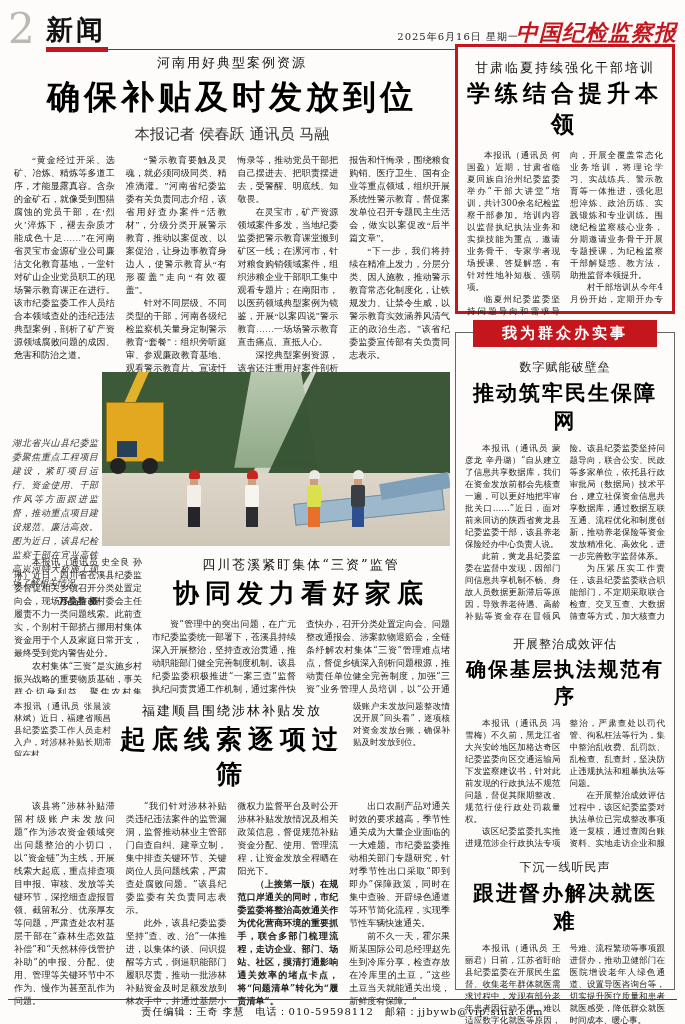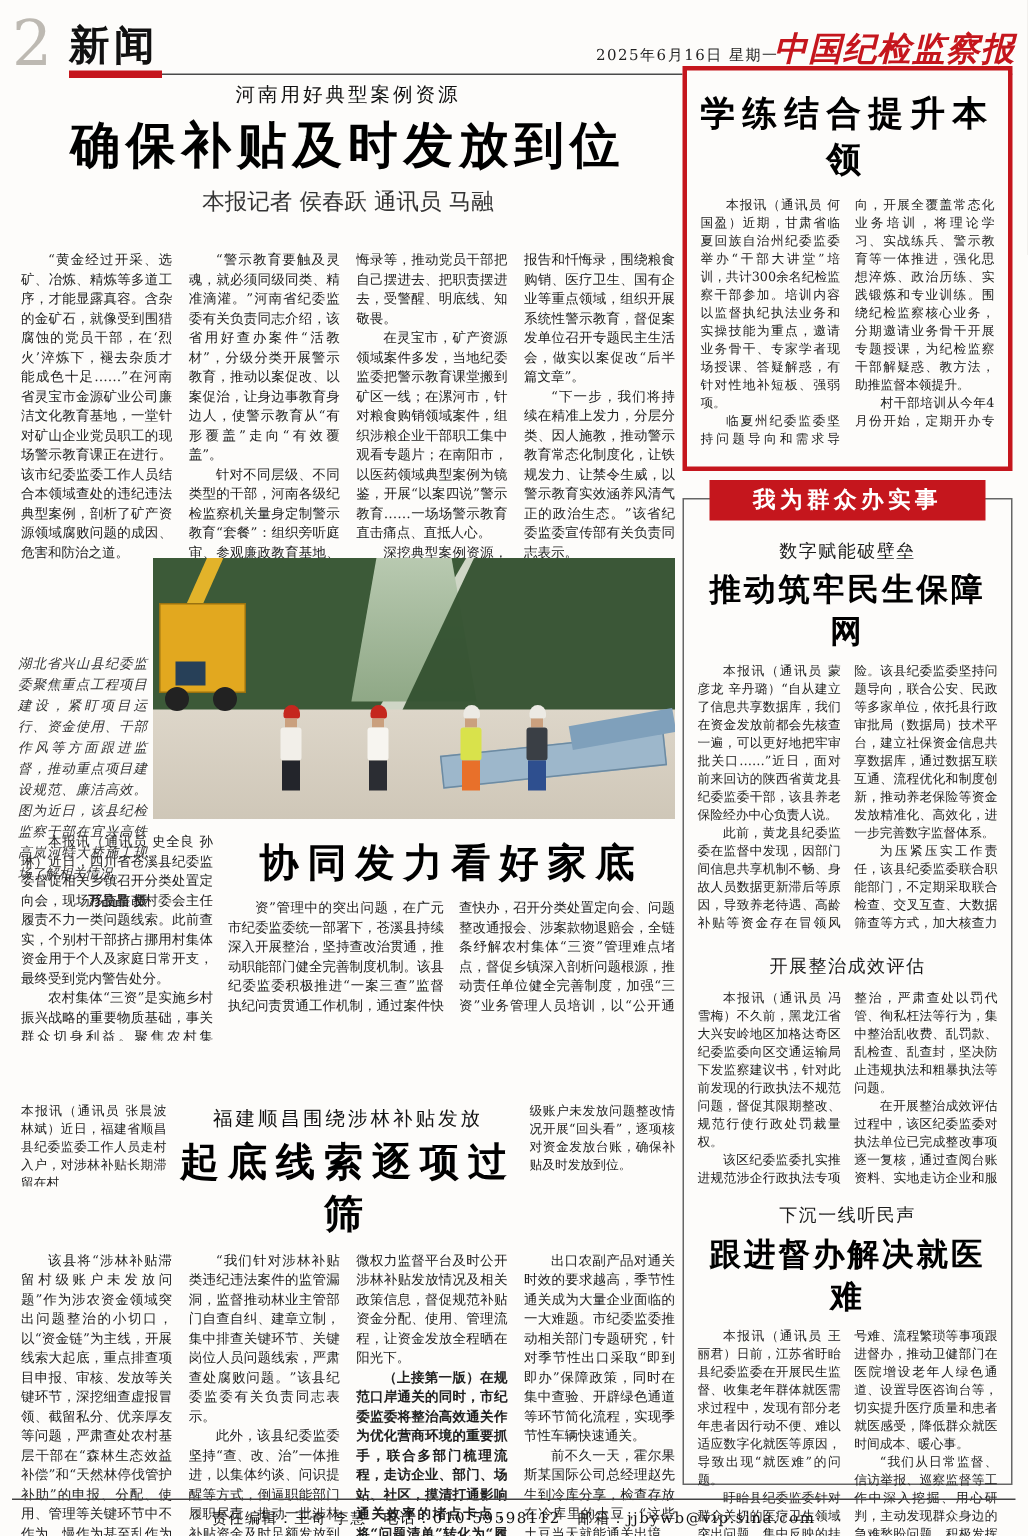--- a/index.html
+++ b/index.html
@@ -18,21 +18,21 @@
   .masthead { position:absolute; right:8px; top:18px; font-size:22px; font-weight:bold; font-style:italic; color:#c5161d; letter-spacing:1px; }
   
   .kicker { text-align:center; font-size:13px; letter-spacing:2px; color:#111; }
   .byline { text-align:center; font-size:15px; color:#333; margin-top:5px; }
   .bodytext { text-align:justify; font-size:9px; line-height:13px; color:#222; overflow:hidden; }
   .bodytext p { text-indent:2em; margin:0; }
   .small { font-size:8.5px; line-height:12px; }
   
   .lead { position:absolute; left:14px; top:54px; width:436px; }
   .lead-headline { text-align:center; font-size:33px; font-weight:bold; letter-spacing:4px; margin-top:3px; color:#000; }
-  .lead-body { margin-top:24px; column-count:4; column-gap:11px; height:238px; }
+  .lead-body { margin-top:10px; column-count:4; column-gap:11px; height:238px;font-family:Liberation Serif, serif; }
   
   .redbox { position:absolute; left:455px; top:44px; width:220px; height:270px; border:3px solid #c5161d; background:#fdfcfa; padding:12px 9px 8px; }
   .redbox-headline { text-align:center; font-size:23px; font-weight:bold; letter-spacing:5px; margin-top:1px; color:#000; }
   .redbox-body { margin-top:9px; column-count:2; column-gap:10px; height:170px; }
   
   .photo-caption { position:absolute; left:12px; top:436px; width:86px; font-size:9px; line-height:14px; font-style:italic; text-align:justify; color:#333; }
   .photo-caption .credit { display:block; text-align:right; font-weight:bold; font-style:normal; margin-top:4px; }
   .photo { position:absolute; left:102px; top:372px; width:348px; height:174px; background:#cfd6c6; overflow:hidden; }
   .mtn { position:absolute; background:#3c5a38; }
   .mtn.m1 { left:0; top:0; width:60%; height:62%; clip-path:polygon(0 0,100% 0,70% 100%,0 100%); }
@@ -50,21 +50,21 @@
   .head { width:8px; height:6px; background:#caa07e; margin:0 auto; }
   .torso { width:14px; height:22px; margin:0 auto; border-radius:2px; }
   .legs { width:12px; height:20px; margin:0 auto; }
   
   .sanzi { position:absolute; left:14px; top:556px; width:436px; display:flex; gap:10px;justify-content:flex-end; }
   .sanzi-left { width:128px; height:138px; }
   .sanzi-right { flex:1; }
   .mid-headline { text-align:center; font-size:26px; font-weight:bold; letter-spacing:6px; margin-top:2px; color:#000; }
   .sanzi-body { margin-top:7px; column-count:2; column-gap:10px; height:82px; }
   .qidi { position:absolute; left:14px; top:700px; width:436px; }
-  .qidi-head { display:flex; gap:9px;margin-top:35px; }
+  .qidi-head { display:flex; gap:9px; }
   .qidi-side { width:97px; height:56px; }
   .qidi-center { flex:1; padding-top:2px; }
   .qidi-body { margin-top:8px; column-count:4; column-gap:11px; height:232px; }
   .continued { font-weight:bold; }
   
   .rightcol { position:absolute; left:455px; top:332px; width:220px; height:658px; border:1px solid #666; background:#fdfcfa; padding:24px 9px 6px; }
   .banner { position:absolute; left:50%; top:-13px; transform:translateX(-50%); width:184px; height:27px; background:#c5161d; color:#fff; font-size:15px; font-weight:bold; letter-spacing:3px; text-align:center; line-height:27px; }
   .r-art { margin-bottom:10px; }
   .r-headline { text-align:center; font-size:21px; font-weight:bold; letter-spacing:2px; margin-top:3px; color:#000; }
   .r-kicker { text-align:center; font-size:12px; letter-spacing:1px; margin-top:2px; }
@@ -94,20 +94,21 @@
         <p>“黄金经过开采、选矿、冶炼、精炼等多道工序，才能显露真容。含杂的金矿石，就像受到围猎腐蚀的党员干部，在‘烈火’淬炼下，褪去杂质才能成色十足……”在河南省灵宝市金源矿业公司廉洁文化教育基地，一堂针对矿山企业党员职工的现场警示教育课正在进行。该市纪委监委工作人员结合本领域查处的违纪违法典型案例，剖析了矿产资源领域腐败问题的成因、危害和防治之道。</p>
         <p>“警示教育要触及灵魂，就必须同级同类、精准滴灌。”河南省纪委监委有关负责同志介绍，该省用好查办案件“活教材”，分级分类开展警示教育，推动以案促改、以案促治，让身边事教育身边人，使警示教育从“有形覆盖”走向“有效覆盖”。</p>
         <p>针对不同层级、不同类型的干部，河南各级纪检监察机关量身定制警示教育“套餐”：组织旁听庭审、参观廉政教育基地、观看警示教育片、宣读忏悔录等，推动党员干部把自己摆进去、把职责摆进去，受警醒、明底线、知敬畏。</p>
         <p>在灵宝市，矿产资源领域案件多发，当地纪委监委把警示教育课堂搬到矿区一线；在漯河市，针对粮食购销领域案件，组织涉粮企业干部职工集中观看专题片；在南阳市，以医药领域典型案例为镜鉴，开展“以案四说”警示教育……一场场警示教育直击痛点、直抵人心。</p>
         <p>深挖典型案例资源，该省还注重用好案件剖析报告和忏悔录，围绕粮食购销、医疗卫生、国有企业等重点领域，组织开展系统性警示教育，督促案发单位召开专题民主生活会，做实以案促改“后半篇文章”。</p>
         <p>“下一步，我们将持续在精准上发力，分层分类、因人施教，推动警示教育常态化制度化，让铁规发力、让禁令生威，以警示教育实效涵养风清气正的政治生态。”该省纪委监委宣传部有关负责同志表示。</p>
       </div>
   </div>
 
   <div class="redbox">
+    <div class="kicker">甘肃临夏持续强化干部培训</div>
     <div class="redbox-headline">学练结合提升本领</div>
     <div class="redbox-body bodytext small">
         <p>本报讯（通讯员 何国盈）近期，甘肃省临夏回族自治州纪委监委举办“干部大讲堂”培训，共计300余名纪检监察干部参加。培训内容以监督执纪执法业务和实操技能为重点，邀请业务骨干、专家学者现场授课、答疑解惑，有针对性地补短板、强弱项。</p>
         <p>临夏州纪委监委坚持问题导向和需求导向，开展全覆盖常态化业务培训，将理论学习、实战练兵、警示教育等一体推进，强化思想淬炼、政治历练、实践锻炼和专业训练。围绕纪检监察核心业务，分期邀请业务骨干开展专题授课，为纪检监察干部解疑惑、教方法，助推监督本领提升。</p>
         <p>村干部培训从今年4月份开始，定期开办专题培训班，做到一季一培训。</p>
       </div>
   </div>
 
   <div class="photo-caption">
     <span>湖北省兴山县纪委监委聚焦重点工程项目建设，紧盯项目运行、资金使用、干部作风等方面跟进监督，推动重点项目建设规范、廉洁高效。图为近日，该县纪检监察干部在宜兴高铁高岚河特大桥施工现场了解相关情况。</span>
@@ -152,20 +153,21 @@
       <div class="legs" style="background:#2e4f8f;"></div>
     </div>
   </div>
 
   <div class="sanzi">
     <div class="sanzi-left bodytext">
         <p>本报讯（通讯员 史全良 孙琳）近日，四川省苍溪县纪委监委督促相关乡镇召开分类处置定向会，现场移交整改村委会主任履责不力一类问题线索。此前查实，个别村干部挤占挪用村集体资金用于个人及家庭日常开支，最终受到党内警告处分。</p>
         <p>农村集体“三资”是实施乡村振兴战略的重要物质基础，事关群众切身利益。聚焦农村集体“三…</p>
       </div>
     <div class="sanzi-right">
+      <div class="kicker">四川苍溪紧盯集体“三资”监管</div>
       <div class="mid-headline">协同发力看好家底</div>
       <div class="sanzi-body bodytext">
           <p>资”管理中的突出问题，在广元市纪委监委统一部署下，苍溪县持续深入开展整治，坚持查改治贯通，推动职能部门健全完善制度机制。该县纪委监委积极推进“一案三查”监督执纪问责贯通工作机制，通过案件快查快办，召开分类处置定向会、问题整改通报会、涉案款物退赔会，全链条纾解农村集体“三资”管理难点堵点，督促乡镇深入剖析问题根源，推动责任单位健全完善制度，加强“三资”业务管理人员培训，以“公开通道+以案示警”方式回应群众关切，切实让群众可感可及。</p>
         </div>
     </div>
   </div>
 
   <div class="qidi">
     <div class="qidi-head">
       <div class="qidi-side bodytext small">本报讯（通讯员 张晨波 林斌）近日，福建省顺昌县纪委监委工作人员走村入户，对涉林补贴长期滞留在村</div>
@@ -193,20 +195,21 @@
       <div class="r-headline">推动筑牢民生保障网</div>
       <div class="r-body a bodytext small">
           <p>本报讯（通讯员 蒙彦龙 辛丹璐）“自从建立了信息共享数据库，我们在资金发放前都会先核查一遍，可以更好地把牢审批关口……”近日，面对前来回访的陕西省黄龙县纪委监委干部，该县养老保险经办中心负责人说。</p>
           <p>此前，黄龙县纪委监委在监督中发现，因部门间信息共享机制不畅、身故人员数据更新滞后等原因，导致养老待遇、高龄补贴等资金存在冒领风险。该县纪委监委坚持问题导向，联合公安、民政等多家单位，依托县行政审批局（数据局）技术平台，建立社保资金信息共享数据库，通过数据互联互通、流程优化和制度创新，推动养老保险等资金发放精准化、高效化，进一步完善数字监督体系。</p>
           <p>为压紧压实工作责任，该县纪委监委联合职能部门，不定期采取联合检查、交叉互查、大数据筛查等方式，加大核查力度。同时，推动养老、民政、退役军人事务等部门建立“村（社区）—镇—县”三级数据联动机制，分类设置预警节点，确保数据实时更新、信息及时核验，预警系统筛出异常数据后，相关人员立即启动停发流程，从源头堵住资金漏洞，有效守护财政资金安全。</p>
         </div>
     </div>
 
     <div class="r-art">
       <div class="r-kicker">开展整治成效评估</div>
+      <div class="r-headline" style="font-size:20px;">确保基层执法规范有序</div>
       <div class="r-body b bodytext small">
           <p>本报讯（通讯员 冯雪梅）不久前，黑龙江省大兴安岭地区加格达奇区纪委监委向区交通运输局下发监察建议书，针对此前发现的行政执法不规范问题，督促其限期整改、规范行使行政处罚裁量权。</p>
           <p>该区纪委监委扎实推进规范涉企行政执法专项整治，严肃查处以罚代管、徇私枉法等行为，集中整治乱收费、乱罚款、乱检查、乱查封，坚决防止违规执法和粗暴执法等问题。</p>
           <p>在开展整治成效评估过程中，该区纪委监委对执法单位已完成整改事项逐一复核，通过查阅台账资料、实地走访企业和服务对象等方式，核实整改措施落实情况，推动执法部门健全长效机制，确保基层执法规范有序。</p>
         </div>
     </div>
 
     <div class="r-art">
       <div class="r-kicker">下沉一线听民声</div>
       <div class="r-headline">跟进督办解决就医难</div>

